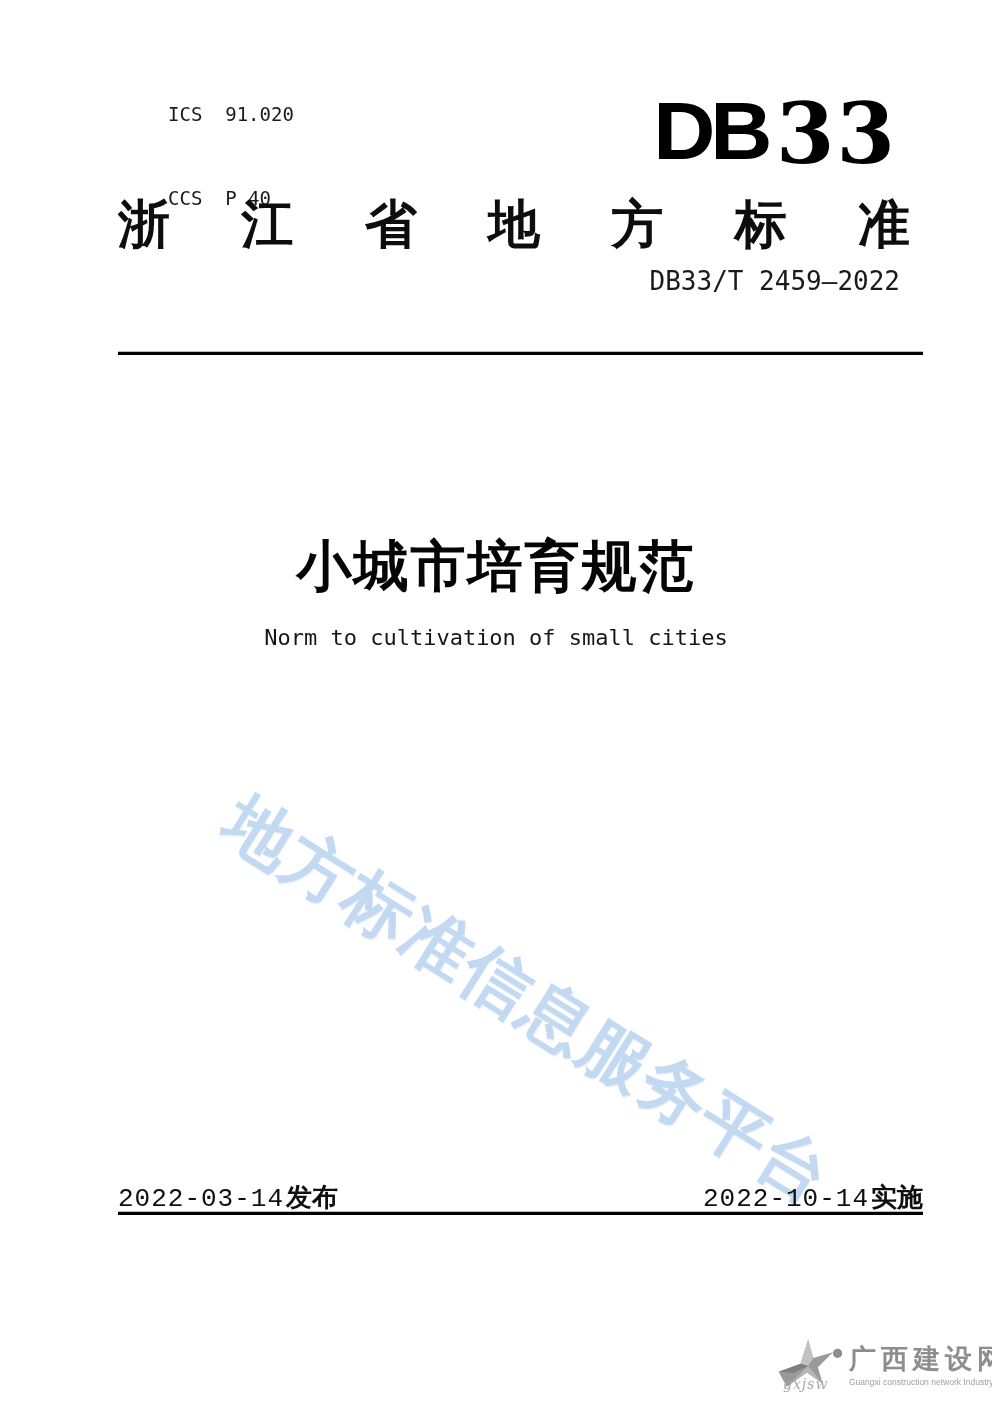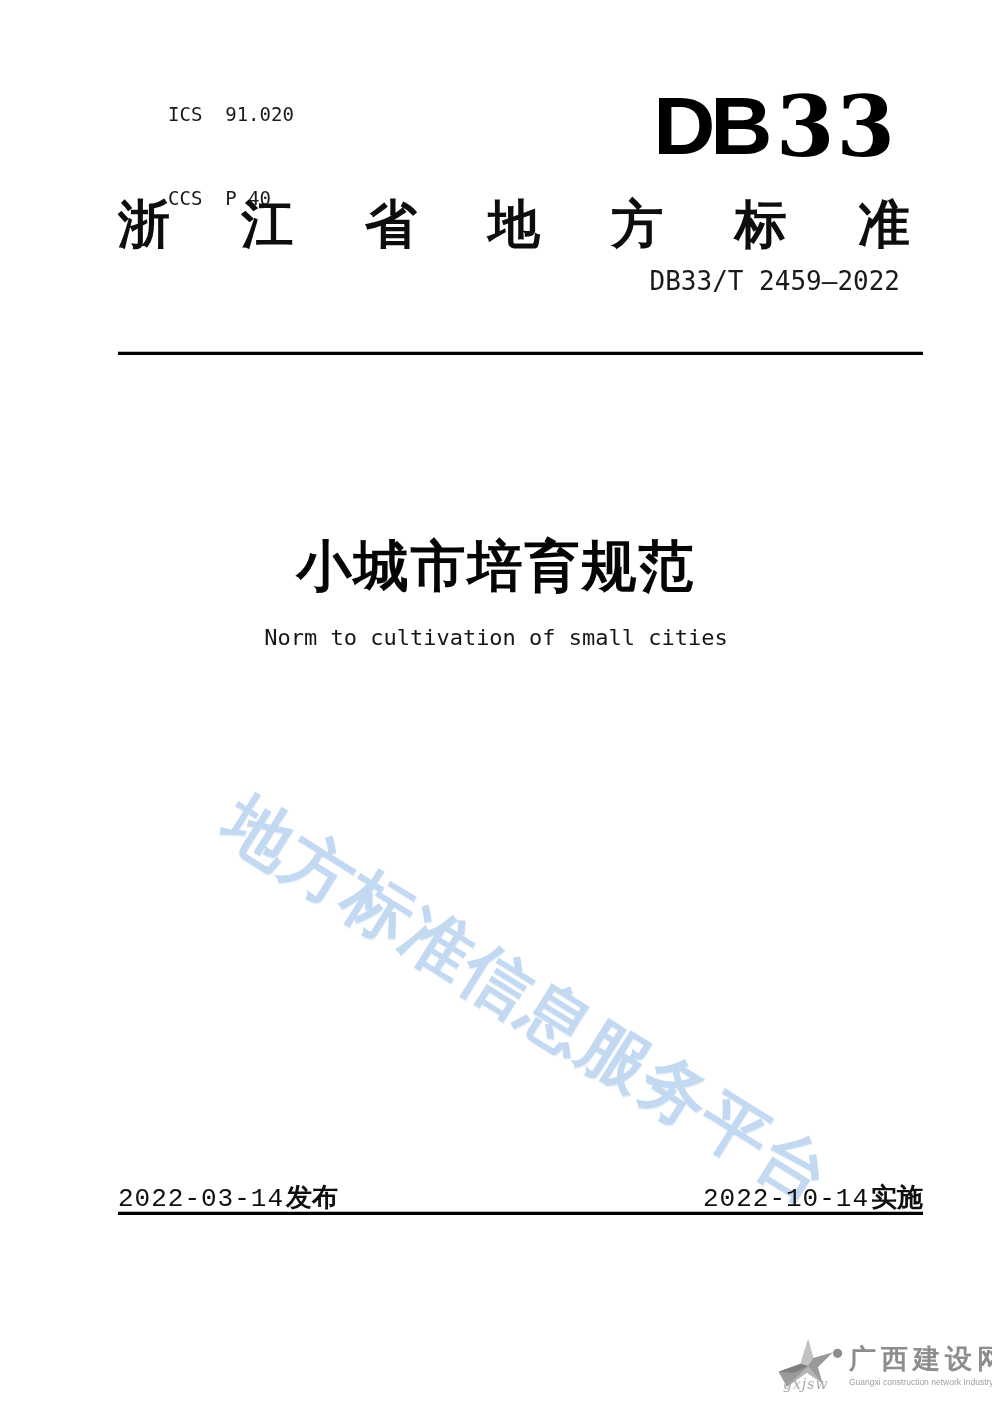--- a/index.html
+++ b/index.html
@@ -28,21 +28,20 @@
     white-space: pre;
     margin-left: 48px;
   }
   
   .db-logo {
     position: absolute;
     right: 95px;
     top: 84px;
     height: 84px;
     display: flex;
-    align-items: center;
     color: #000;
   }
   .db-logo .db {
     font-family: "Liberation Sans", sans-serif;
     font-weight: 900;
     font-size: 82px;
     letter-spacing: -5px;
     transform: scale(1.05, 1.0);
   }
   .db-logo .num {

